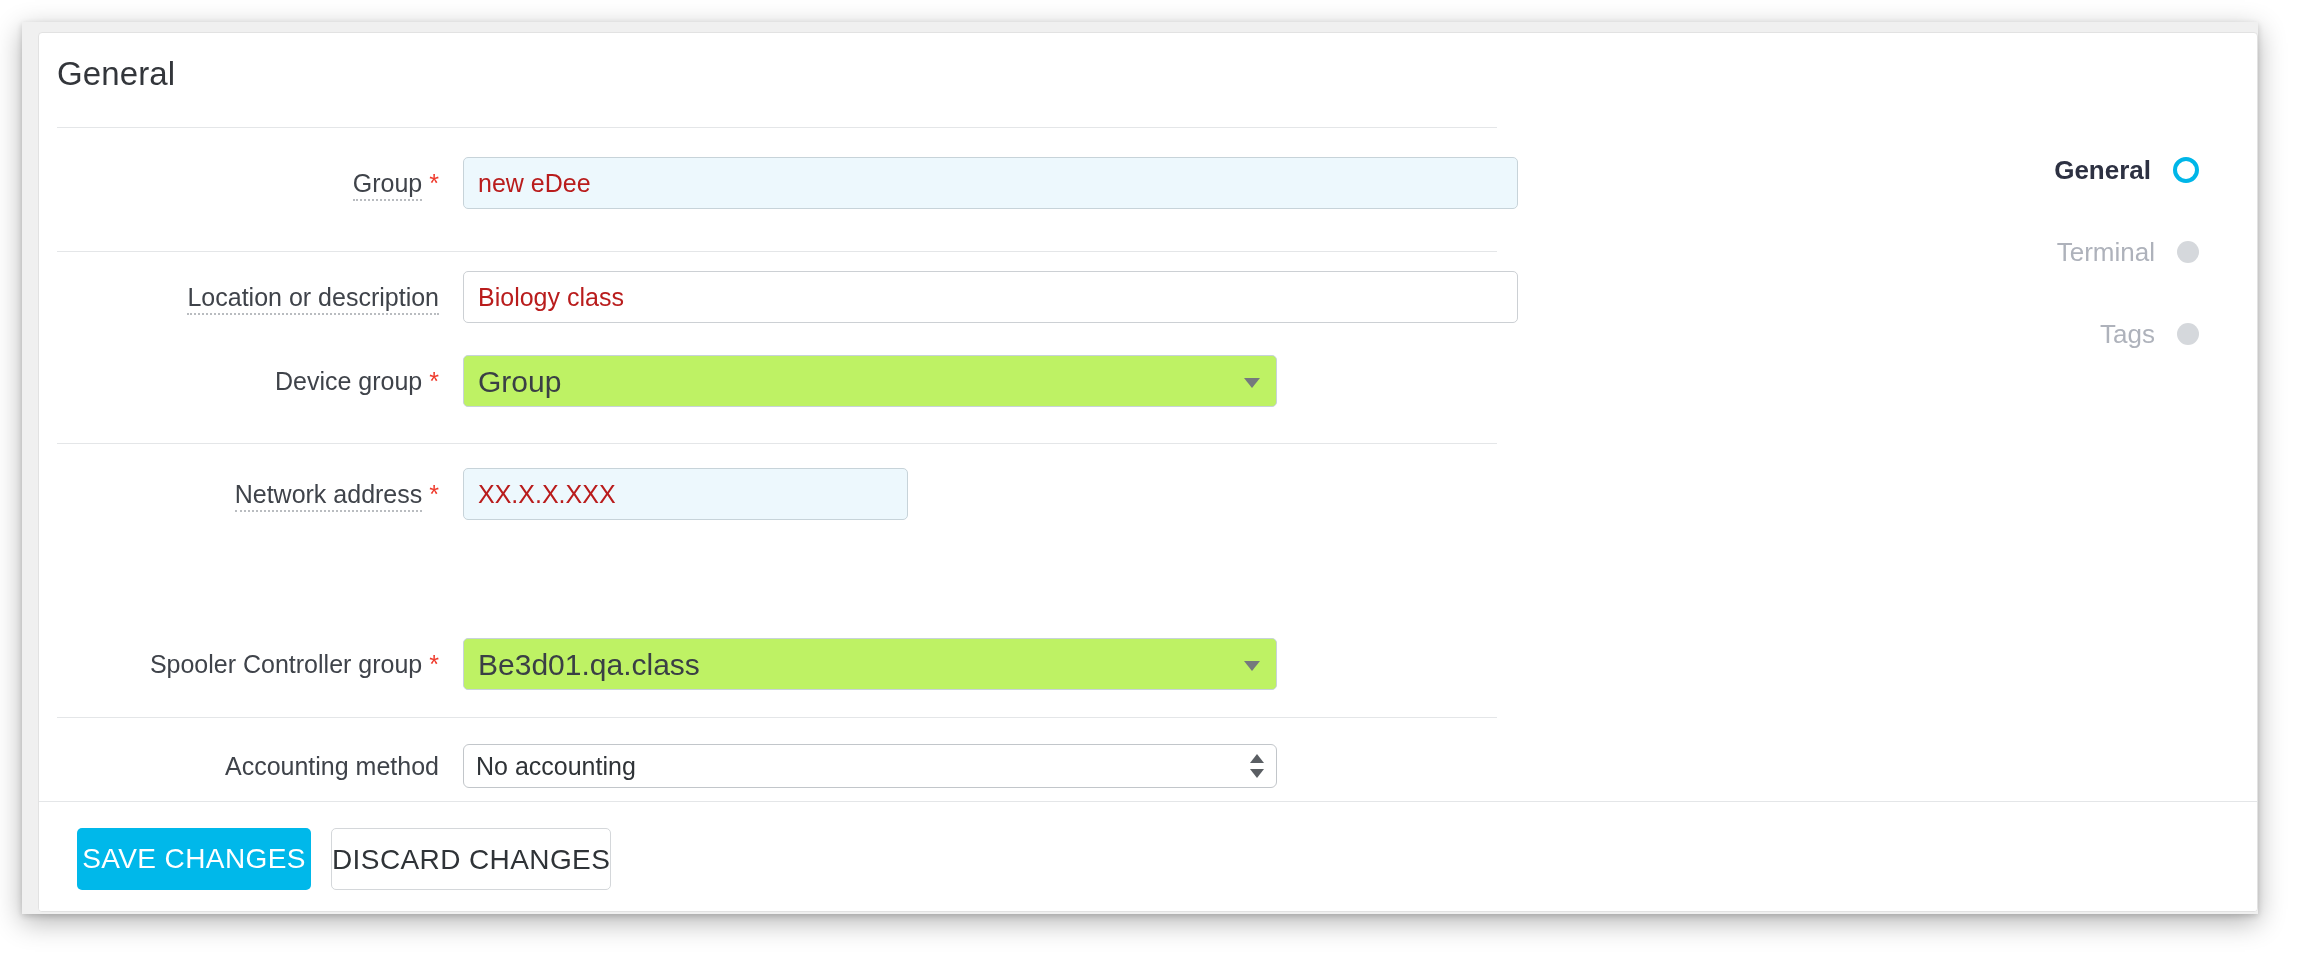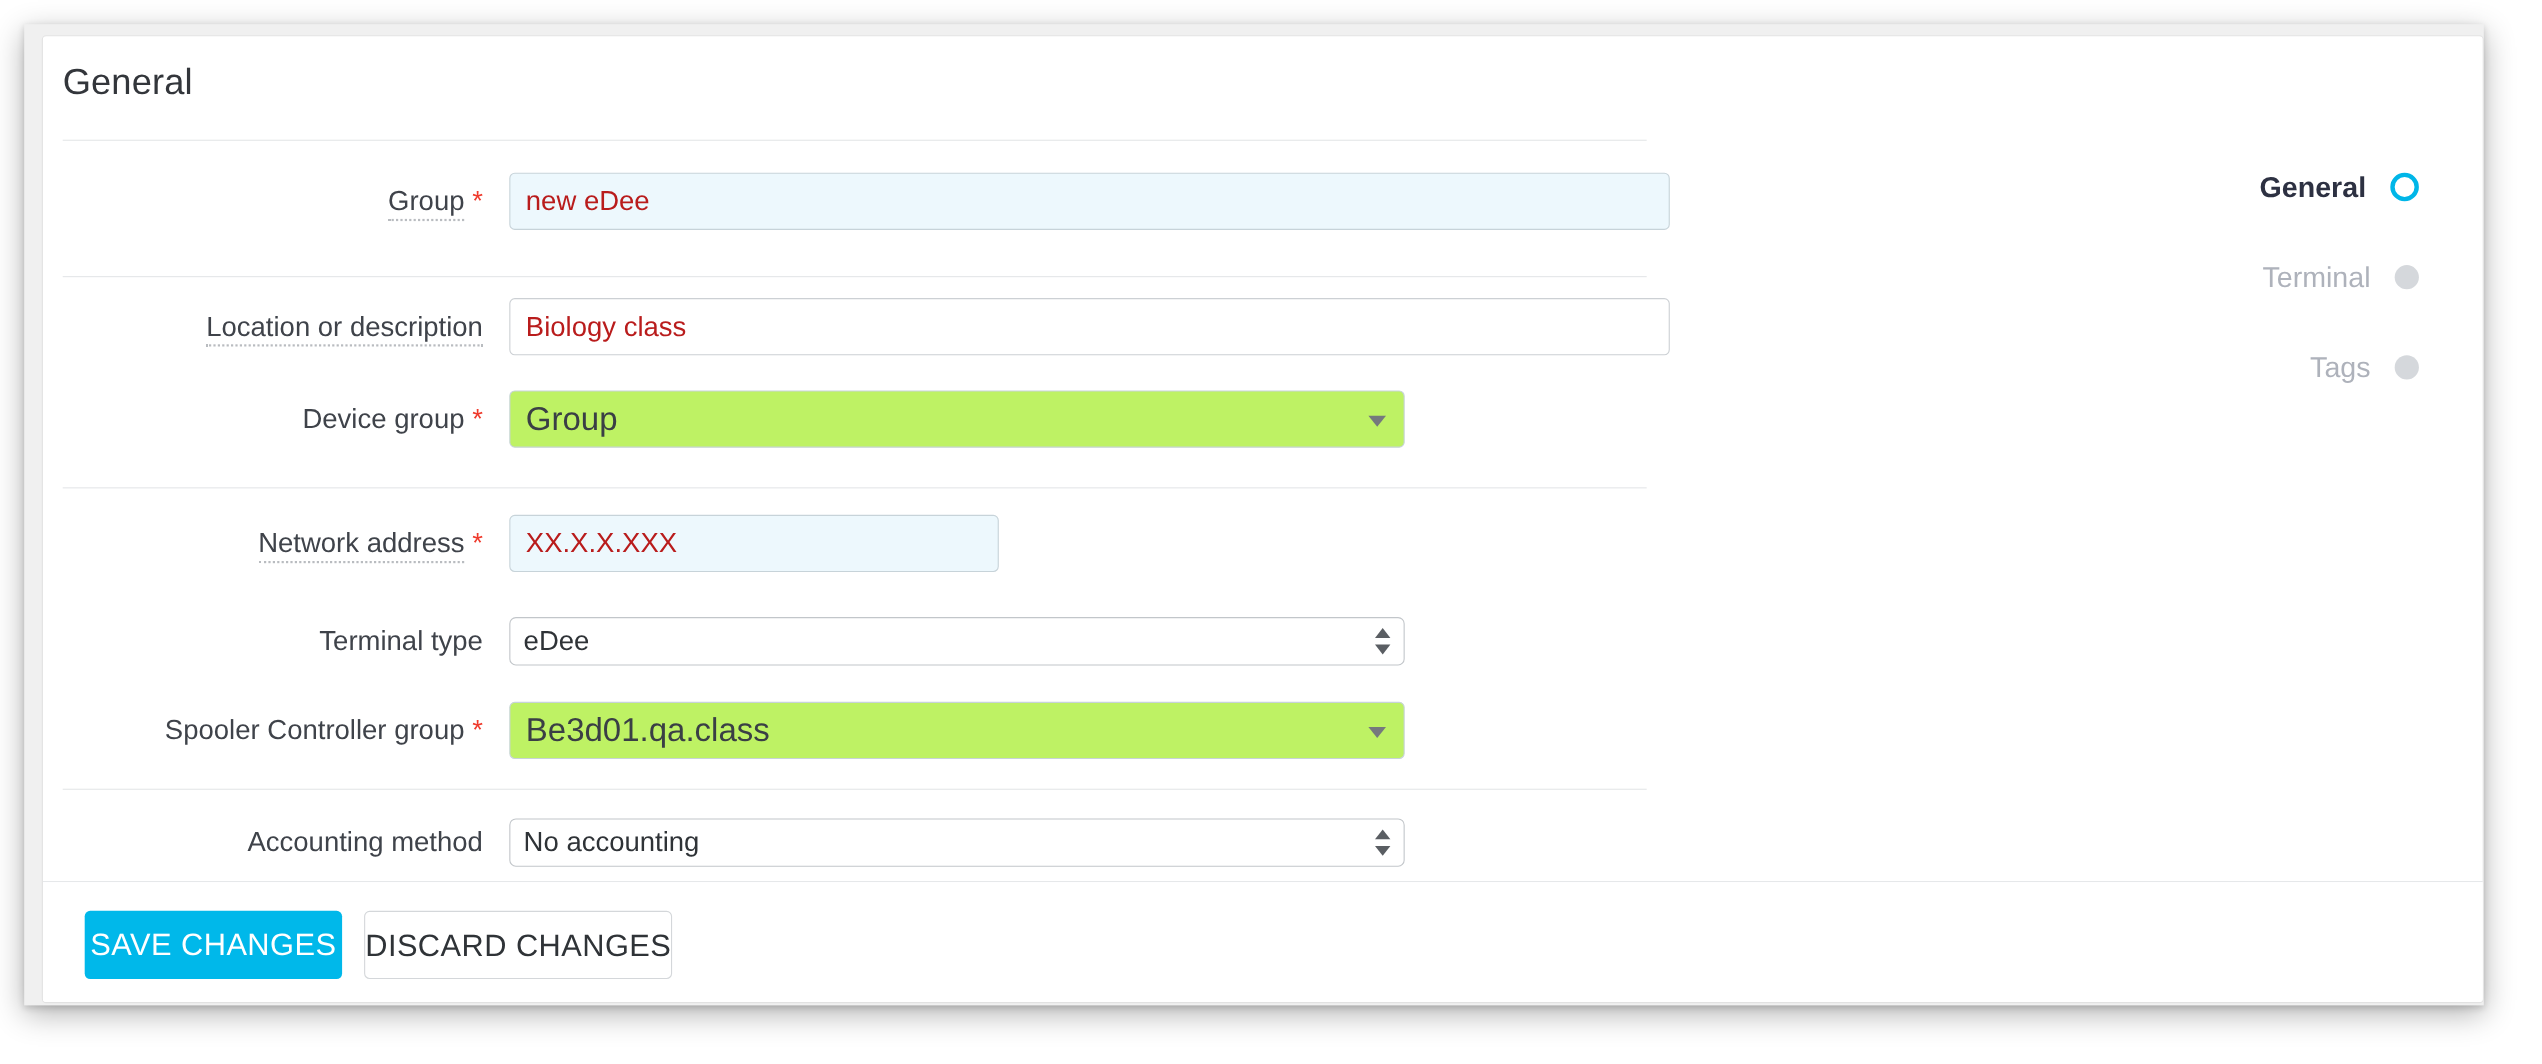--- a/index.html
+++ b/index.html
@@ -305,34 +305,20 @@
 
     <div class="row" style="top:435px; width:1440px;">
       <div class="label-wrap">
         <div class="lbl">
           <span class="txt tip">Network address</span><span class="req">*</span>
         </div>
       </div>
       <div class="field req-bg" style="left:424px; width:445px;">XX.X.X.XXX</div>
     </div>
 
-    <div class="row" style="top:524px; width:1440px;">
-      <div class="label-wrap">
-        <div class="lbl">
-          <span class="txt">Terminal type</span>
-        </div>
-      </div>
-      <div class="sel" style="left:424px; width:814px; top:4px;">
-        <span>eDee</span>
-        <span class="stepper">
-          <i class="up"></i>
-            <i class="down"></i>
-        </span>
-      </div>
-    </div>
 
     <div class="row" style="top:605px; width:1440px;">
       <div class="label-wrap">
         <div class="lbl">
           <span class="txt">Spooler Controller group</span><span class="req">*</span>
         </div>
       </div>
       <div class="dd" style="left:424px; width:814px;">
         <span>Be3d01.qa.class</span>
         <span class="caret"></span>

